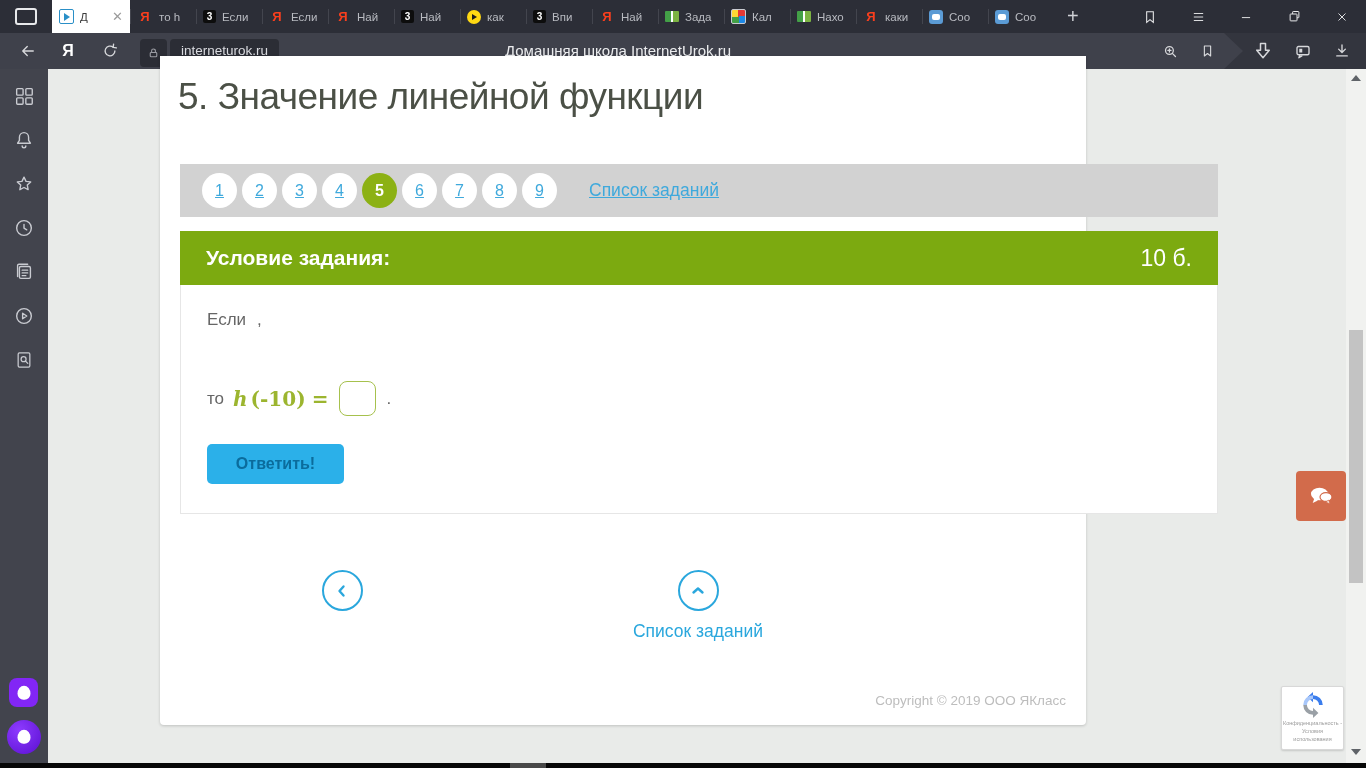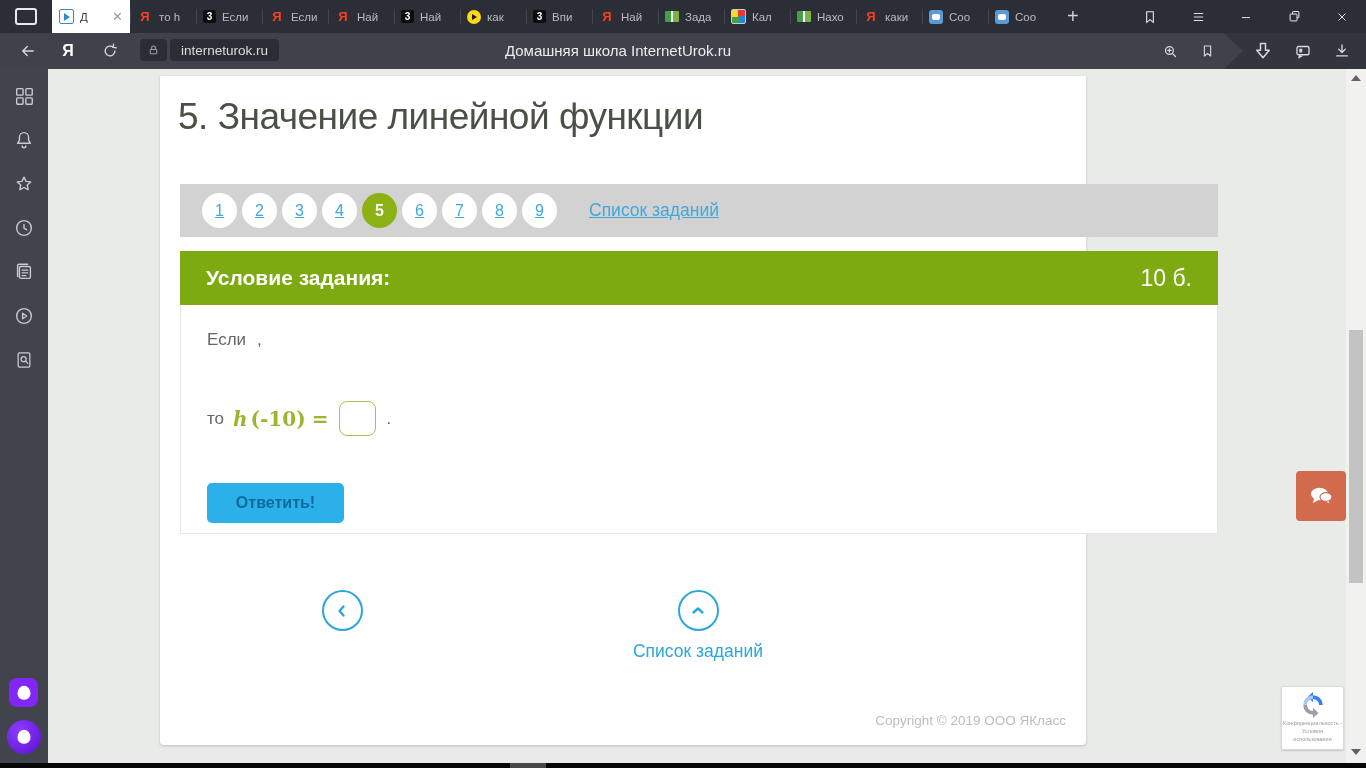--- a/index.html
+++ b/index.html
@@ -44,40 +44,40 @@
   .wc{width:48px;height:33px;display:flex;align-items:center;justify-content:center;cursor:pointer;}
   .wc svg{stroke:#e8e9eb;fill:none;stroke-width:1.6;}
 
   
   .addrbar{position:absolute;top:33px;left:0;width:1366px;height:36px;background:#33353e;}
   .addr-main{position:absolute;left:0;top:0;height:36px;width:1243px;background:#3f414b;
              clip-path:polygon(0 0,1224px 0,1243px 18px,1224px 36px,0 36px);}
   .aicon{position:absolute;top:0;height:36px;display:flex;align-items:center;justify-content:center;cursor:pointer;}
   .aicon svg{stroke:#d7d8db;fill:none;stroke-width:1.8;stroke-linecap:round;stroke-linejoin:round;}
   .ya-logo{color:#ffffff;font-weight:bold;font-size:16px;}
-  .chip{position:absolute;top:6px;height:22px;background:#2b2d35;border-radius:4px;}
+  .chip{position:absolute;top:6px;height:28px;background:#2b2d35;border-radius:4px;}
   .lock-chip{left:140px;width:27px;display:flex;align-items:center;justify-content:center;}
   .url-chip{left:170px;padding:0 11px;line-height:24px;color:#dadbe0;font-size:13.5px;}
   .page-title{position:absolute;left:0;right:130px;top:0;line-height:36px;text-align:center;
               color:#ebecee;font-size:15px;pointer-events:none;}
 
   
   .sidebar{position:absolute;left:0;top:69px;width:48px;height:699px;background:#42444d;}
   .sb-ic{position:absolute;left:0;width:48px;display:flex;justify-content:center;cursor:pointer;}
   .sb-ic svg{stroke:#c9cbd1;fill:none;stroke-width:1.5;stroke-linecap:round;stroke-linejoin:round;}
   .al-sq{position:absolute;left:9px;top:609px;width:29px;height:29px;background:#8226f5;border-radius:8px;cursor:pointer;}
   .al-sq::before{content:"";position:absolute;right:-4px;top:-5px;width:20px;height:20px;background:#ff2e63;
                  border-radius:5px;transform:rotate(10deg);z-index:-1;}
   .al-sq::after,.al-ci::after{content:"";position:absolute;left:50%;top:50%;transform:translate(-50%,-52%);
                  width:13px;height:14px;background:#fff;border-radius:50% 50% 46% 46%/58% 58% 42% 42%;}
   .al-ci{position:absolute;left:7px;top:651px;width:34px;height:34px;border-radius:50%;cursor:pointer;
          background:radial-gradient(circle at 35% 30%,#8d3bff,#5b0fd1);}
 
   
-  .card{position:absolute;left:160px;top:76px;width:926px;height:669px;background:#fff;
+  .card{position:absolute;left:160px;top:56px;width:926px;height:669px;background:#fff;
         border-radius:0 0 4px 4px;box-shadow:0 1px 3px rgba(0,0,0,.18);}
   .h1{position:absolute;left:18px;top:20px;font-size:37px;font-weight:300;color:#4b5046;letter-spacing:-.5px;}
   .pagebar{position:absolute;left:20px;top:108px;width:1038px;height:53px;background:#d2d2d2;
            display:flex;align-items:center;padding-left:22px;box-sizing:border-box;}
   .pcirc{width:35px;height:35px;border-radius:50%;background:#fff;margin-right:5px;cursor:pointer;
          display:flex;align-items:center;justify-content:center;font-size:16px;color:#3fa9dc;text-decoration:underline;}
   .pcirc.active{background:#8cb114;color:#fff;text-decoration:none;font-weight:bold;}
   .plist{color:#3fa9dc;text-decoration:underline;font-size:17.5px;margin-left:27px;cursor:pointer;}
   .taskbar{position:absolute;left:20px;top:175px;width:1038px;height:54px;background:#7caa10;
            display:flex;align-items:center;justify-content:space-between;padding:0 26px;box-sizing:border-box;color:#fff;}
@@ -91,21 +91,21 @@
   .mword{color:#666;font-size:17px;margin-right:9px;}
   .math{font-family:"DejaVu Serif",serif;font-style:italic;font-weight:bold;color:#9cb52f;font-size:20px;}
   .math .up{font-style:normal;}
   .msp{margin:0 3px;}
   .frac{display:inline-flex;flex-direction:column;align-items:center;margin:0 7px;font-size:18px;line-height:1.2;}
   .frac .den{border-top:2px solid #9cb52f;padding:0 4px;font-style:normal;}
   .tailp{color:#666;font-size:17px;margin-left:2px;}
   .ansbox{width:31px;height:31px;border:1.5px solid #a6c14d;border-radius:8px;background:#fff;
           margin:0 8px;outline:none;font-size:16px;text-align:center;color:#555;}
   .answer-btn{position:absolute;left:26px;top:159px;width:137px;height:40px;background:#2bb0e9;border:none;
-              border-radius:5px;color:#0b6c9c;font-weight:bold;font-size:16px;font-family:inherit;cursor:pointer;margin-top:19px;}
+              border-radius:5px;color:#0b6c9c;font-weight:bold;font-size:16px;font-family:inherit;cursor:pointer;}
   .nav-item{position:absolute;top:514px;width:240px;text-align:center;color:#2aa7dd;font-size:17.5px;cursor:pointer;}
   .nav-prev{left:62px;}.nav-list{left:418px;}.nav-next{left:776px;}
   .nav-c{width:37px;height:37px;border:2.5px solid #2aa7dd;border-radius:50%;margin:0 auto 10px;
          display:flex;align-items:center;justify-content:center;}
   .nav-c svg{stroke:#2aa7dd;fill:none;stroke-width:2.4;stroke-linecap:round;stroke-linejoin:round;}
   .copy{position:absolute;right:20px;top:637px;color:#bdbdbd;font-size:13.5px;}
 
   
   .chatbtn{position:absolute;left:1296px;top:471px;width:50px;height:50px;background:#d26b4b;border-radius:4px;
            display:flex;align-items:center;justify-content:center;cursor:pointer;}

